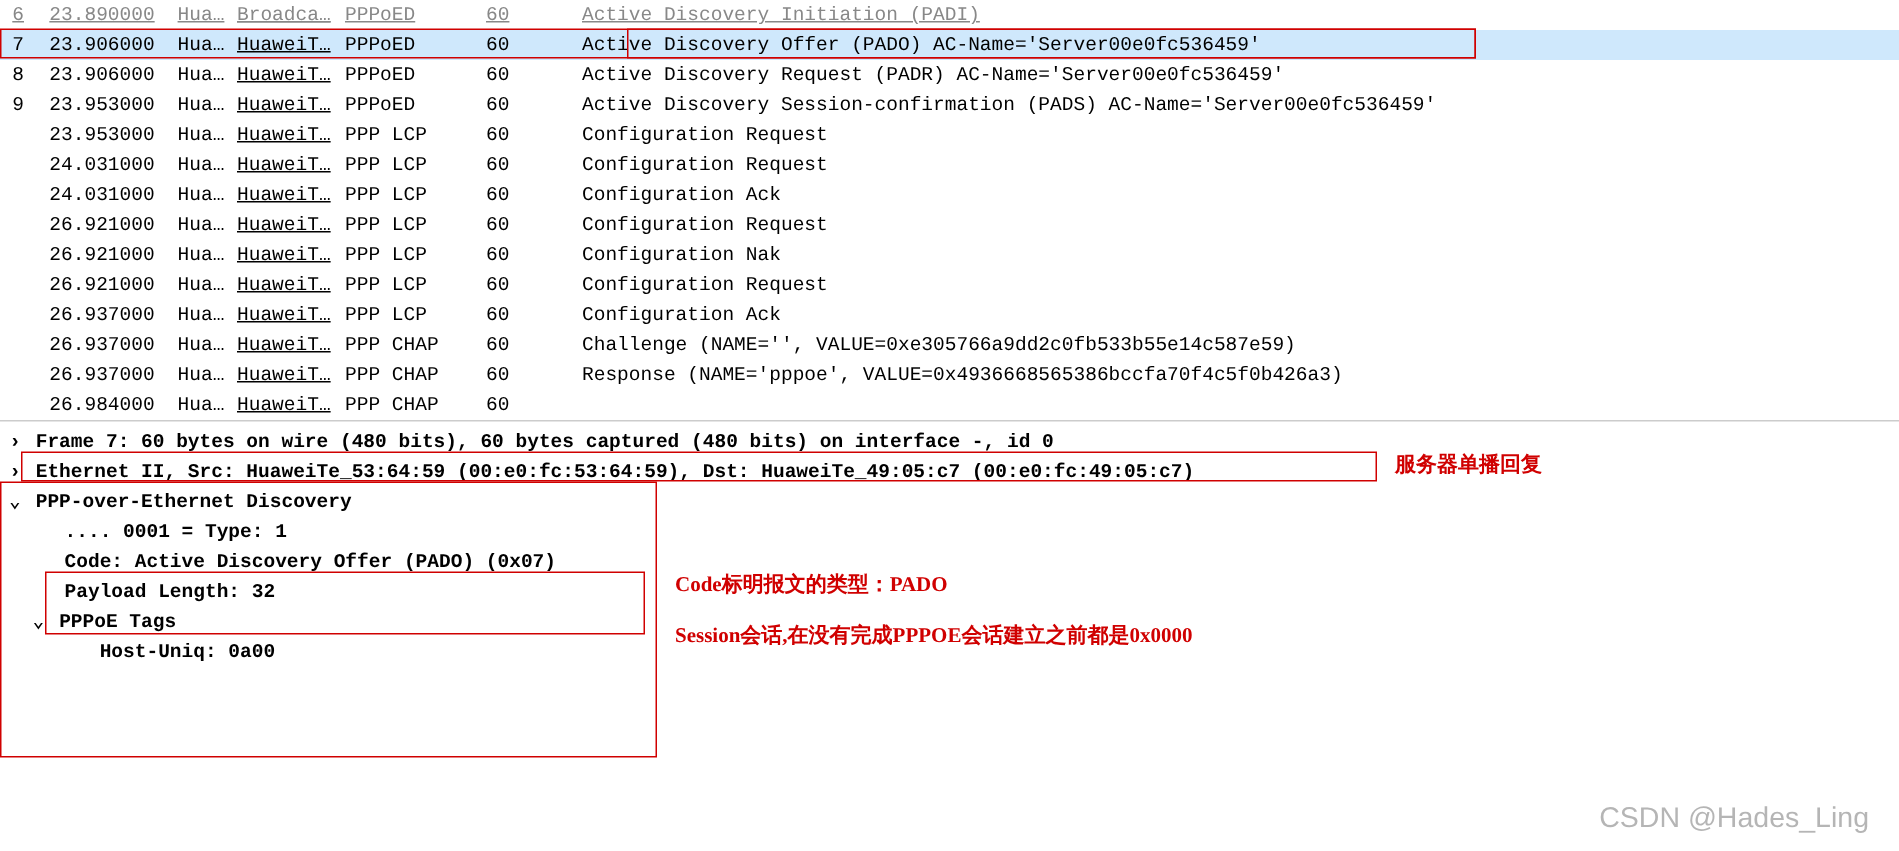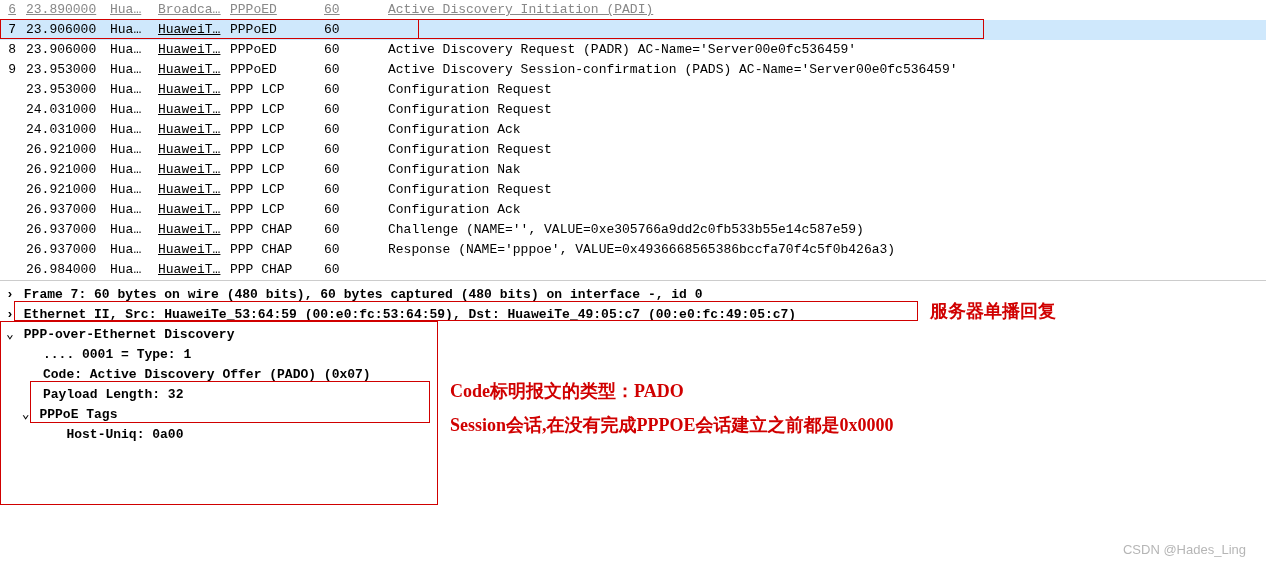--- a/index.html
+++ b/index.html
@@ -18,22 +18,22 @@
   .row {
     display: flex;
     height: 20px;
     line-height: 20px;
     white-space: nowrap;
     position: relative;
   }
   .row.selected { background: #cfe8fc; }
   .row.first { color: #888; text-decoration: underline; }
   .col-no { width: 20px; text-align: right; padding-right: 4px; }
-  .col-time { width: 90px; padding-left: 6px; }
-  .col-src { width: 48px; }
+  .col-time { width: 90px; padding-left: 6px; text-align: center; }
+  .col-src { width: 48px; text-align: center; }
   .col-dst { width: 72px; text-decoration: underline; }
   .col-proto { width: 94px; }
   .col-len { width: 64px; }
   .col-info { flex: 1; }
   .hl-row-box {
     position: absolute;
     border: 1.5px solid #d00000;
     pointer-events: none;
   }
   .details {
@@ -43,29 +43,29 @@
     line-height: 20px;
     position: relative;
     font-weight: bold;
   }
   .tree-line { white-space: pre; padding-left: 4px; }
   .toggle { display:inline-block; width:12px; text-align:center; }
   .annot {
     position: absolute;
     font-family: "SimSun","Songti SC",serif;
     color: #d00000;
-    font-size: 18px;
+    font-size: 14px;
   }
   .watermark {
     position: absolute;
     right: 20px;
     bottom: 10px;
     color: rgba(120,120,120,0.55);
     font-family: sans-serif;
-    font-size: 13px;
+    font-size: 19px;
     text-align: right;
   }
 </style>
 </head>
 <body>
 
 <div class="packet-list" id="plist">
     <div class="row first">
       <span class="col-no">6</span>
       <span class="col-time">23.890000</span>
@@ -75,20 +75,21 @@
       <span class="col-len">60</span>
       <span class="col-info">Active Discovery Initiation (PADI)</span>
     </div>
     <div class="row selected">
       <span class="col-no">7</span>
       <span class="col-time">23.906000</span>
       <span class="col-src">Hua…</span>
       <span class="col-dst">HuaweiT…</span>
       <span class="col-proto">PPPoED</span>
       <span class="col-len">60</span>
+      <span class="col-info">Active Discovery Offer (PADO) AC-Name='Server00e0fc536459'</span>
     </div>
     <div class="row">
       <span class="col-no">8</span>
       <span class="col-time">23.906000</span>
       <span class="col-src">Hua…</span>
       <span class="col-dst">HuaweiT…</span>
       <span class="col-proto">PPPoED</span>
       <span class="col-len">60</span>
       <span class="col-info">Active Discovery Request (PADR) AC-Name='Server00e0fc536459'</span>
     </div>

